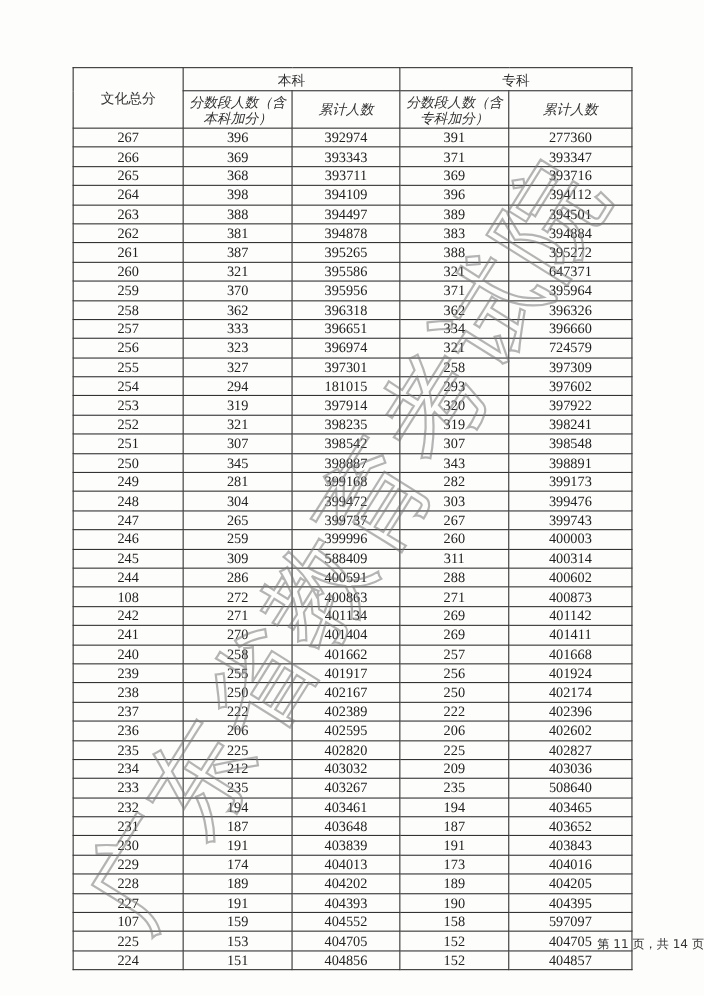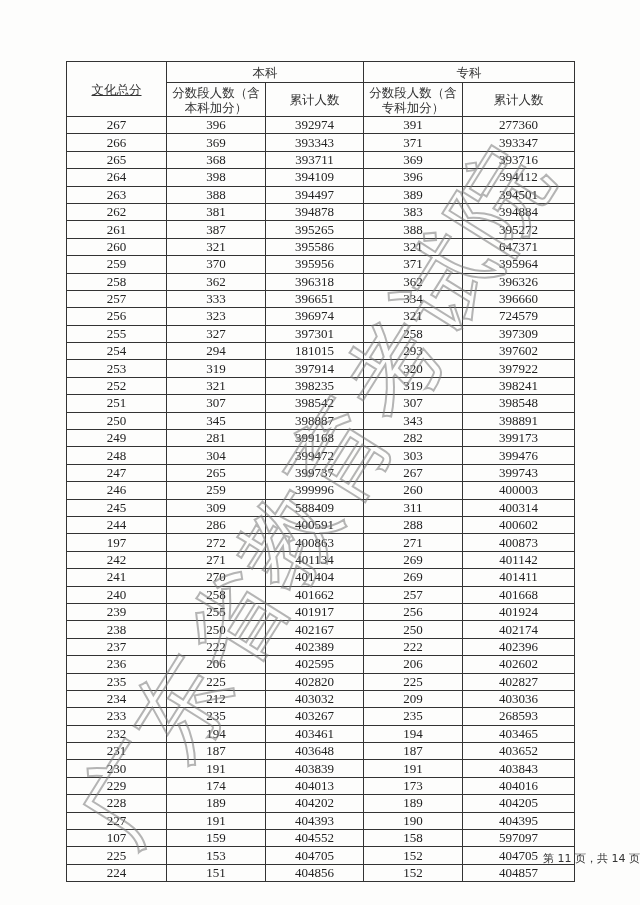--- a/index.html
+++ b/index.html
@@ -1,23 +1,23 @@
 <!DOCTYPE html>
 <html><head>
 <meta charset="utf-8">
 <style>
   html, body { margin:0; padding:0; background:#ffffff; }
   body { width:640px; height:905px; position:relative; overflow:hidden; font-family:"Liberation Serif","DejaVu Serif",serif; color:#222; }
   .page { position:absolute; left:0; top:0; width:640px; height:905px; background:#fdfdfc; }
   table.score { position:absolute; left:66px; top:61px; width:508px; border-collapse:collapse; table-layout:fixed; }
   table.score td, table.score th { border:1px solid #333; text-align:center; padding:0; font-weight:normal; }
   table.score th { font-family:"DejaVu Sans","Liberation Sans",sans-serif; font-size:12.5px; color:#333; line-height:15px; }
-  th.h-total { height:54px;text-decoration:underline; }
+  th.h-total { height:54px; }
   th.h-group { height:20px; }
-  th.h-sub { height:33px; }
+  th.h-sub { height:33px;font-style:italic; }
   table.score td { font-size:13px; height:16.4px; line-height:16px; color:#222; }
   col.c0 { width:100px; }
   col.c1 { width:99px; }
   col.c2 { width:98px; }
   col.c3 { width:99px; }
   col.c4 { width:112px; }
   .footer { position:absolute; top:851px; left:0; width:640px; text-align:right; font-family:"DejaVu Sans","Liberation Sans",sans-serif; font-size:11px; color:#333; }
   .watermark { position:absolute; left:30px; top:160px; width:700px; height:120px; transform-origin:0 0; transform:translate(20px,640px) rotate(-58deg); font-family:"DejaVu Sans","Liberation Sans",sans-serif; font-size:96px; letter-spacing:4px; color:transparent; -webkit-text-stroke:2px rgba(120,120,120,0.55); pointer-events:none; white-space:nowrap; }
 </style>
 </head>
@@ -208,21 +208,21 @@
           <td>400314</td>
         </tr>
         <tr>
           <td>244</td>
           <td>286</td>
           <td>400591</td>
           <td>288</td>
           <td>400602</td>
         </tr>
         <tr>
-          <td>197</td>
+          <td>108</td>
           <td>272</td>
           <td>400863</td>
           <td>271</td>
           <td>400873</td>
         </tr>
         <tr>
           <td>242</td>
           <td>271</td>
           <td>401134</td>
           <td>269</td>
@@ -282,21 +282,21 @@
           <td>212</td>
           <td>403032</td>
           <td>209</td>
           <td>403036</td>
         </tr>
         <tr>
           <td>233</td>
           <td>235</td>
           <td>403267</td>
           <td>235</td>
-          <td>268593</td>
+          <td>508640</td>
         </tr>
         <tr>
           <td>232</td>
           <td>194</td>
           <td>403461</td>
           <td>194</td>
           <td>403465</td>
         </tr>
         <tr>
           <td>231</td>

